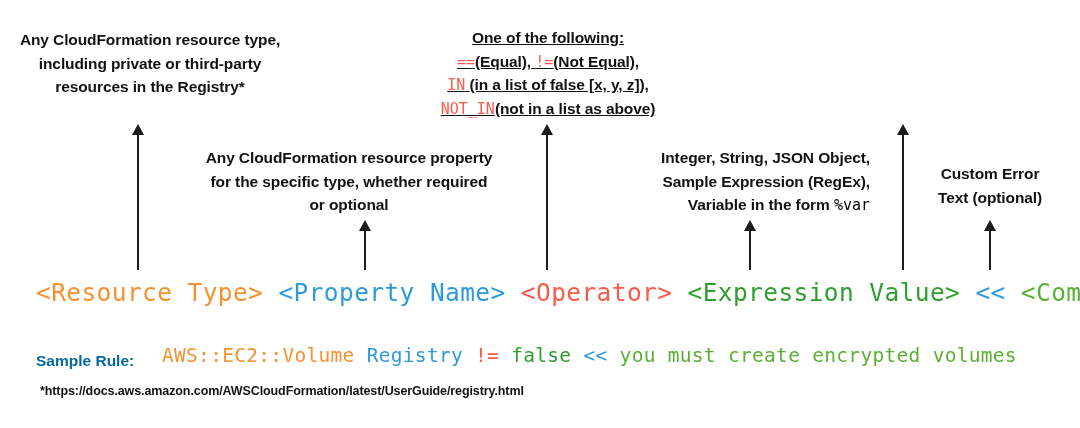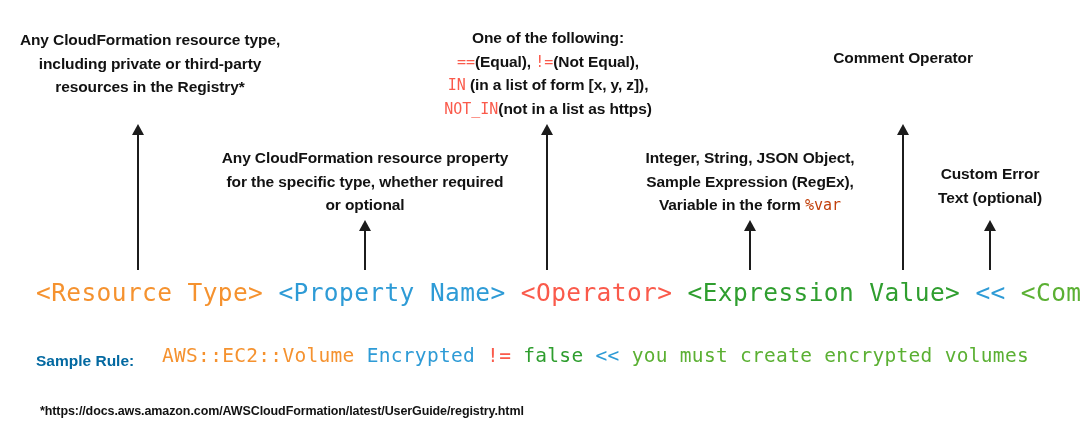--- a/index.html
+++ b/index.html
@@ -95,68 +95,67 @@
     font-family: "DejaVu Sans Mono", "Liberation Mono", monospace;
     font-size: 19.5px;
     letter-spacing: 0.3px;
     white-space: nowrap;
   }
 
   
   .footnote {
     position: absolute;
     left: 40px;
-    top: 404px;
+    top: 384px;
     font-family: "Liberation Sans", sans-serif;
     font-weight: bold;
     font-size: 12.5px;
     color: #121212;
     white-space: nowrap;
     letter-spacing: -0.1px;
   }
 </style>
 </head>
 <body>
 
 <div id="canvas">
 
   <div class="callout" style="left:0px; top:28px; width:300px;">
     <span class="ln">Any CloudFormation resource type,</span>
     <span class="ln">including private or third-party</span>
     <span class="ln">resources in the Registry*</span>
   </div>
 
-  <div class="callout" style="left:200px; top:146px; width:330px;">
+  <div class="callout" style="left:184px; top:146px; width:330px;">
     <span class="ln">Any CloudFormation resource property</span>
     <span class="ln">for the specific type, whether required</span>
     <span class="ln">or optional</span>
   </div>
 
-  <div class="callout" style="left:412px; top:26px; width:272px;">
+  <div class="callout" style="left:412px; top:26px; width:272px;text-decoration:underline;">
     <span class="ln">One of the following:</span>
     <span class="ln">
       <span class="mono op-red">==</span><span>(Equal),</span>
       <span class="mono op-red">!=</span><span>(Not Equal),</span>
     </span>
     <span class="ln">
-      <span class="mono op-red">IN</span>&nbsp;<span>(in a list of form [x, y, z]),</span>
+      <span class="mono op-red">IN</span>&nbsp;<span>(in a list of false [x, y, z]),</span>
     </span>
     <span class="ln">
-      <span class="mono op-red">NOT_IN</span><span>(not in a list as https)</span>
+      <span class="mono op-red">NOT_IN</span><span>(not in a list as above)</span>
     </span>
   </div>
 
-  <div class="callout" style="left:630px; top:146px; width:240px;">
+  <div class="callout" style="left:630px; top:146px; width:240px;text-align:right;">
     <span class="ln">Integer, String, JSON Object,</span>
     <span class="ln">Sample Expression (RegEx),</span>
-    <span class="ln"><span>Variable in the form </span><span class="mono" style="color:#c2410c;">%var</span></span>
+    <span class="ln"><span>Variable in the form </span><span class="mono" style="color:#000000;">%var</span></span>
   </div>
 
   <div class="callout" style="left:803px; top:46px; width:200px;">
-    <span class="ln">Comment Operator</span>
   </div>
 
   <div class="callout" style="left:908px; top:162px; width:164px;">
     <span class="ln">Custom Error</span>
     <span class="ln">Text (optional)</span>
   </div>
 
   <div class="arrow" style="left:132px; top:124px; height:146px;">
     <div class="head"></div>
     <div class="shaft"></div>
@@ -183,17 +182,17 @@
   </div>
 
   <div class="arrow" style="left:984px; top:220px; height:50px;">
     <div class="head"></div>
     <div class="shaft"></div>
   </div>
 
   <div class="syntax-line"><span class="tok" style="color:#f5922f;">&lt;Resource Type&gt;</span> <span class="tok" style="color:#2e9bd6;">&lt;Property Name&gt;</span> <span class="tok" style="color:#fa5a4b;">&lt;Operator&gt;</span> <span class="tok" style="color:#2f9e2f;">&lt;Expression Value&gt;</span> <span class="tok" style="color:#2e9bd6;">&lt;&lt;</span> <span class="tok" style="color:#5bb033;">&lt;Comment&gt;</span></div>
 
   <div class="sample-label">Sample Rule:</div>
-  <div class="sample-line"><span style="color:#f5922f;margin-top:32px;">AWS::EC2::Volume</span> <span style="color:#2e9bd6;">Encrypted</span> <span style="color:#fa5a4b;">!=</span> <span style="color:#2f9e2f;">false</span> <span style="color:#2e9bd6;">&lt;&lt;</span> <span style="color:#5bb033;">you must create encrypted volumes</span></div>
+  <div class="sample-line"><span style="color:#f5922f;margin-top:32px;">AWS::EC2::Volume</span> <span style="color:#2e9bd6;">Registry</span> <span style="color:#fa5a4b;">!=</span> <span style="color:#2f9e2f;">false</span> <span style="color:#2e9bd6;">&lt;&lt;</span> <span style="color:#5bb033;">you must create encrypted volumes</span></div>
 
   <div class="footnote">*https://docs.aws.amazon.com/AWSCloudFormation/latest/UserGuide/registry.html</div>
 
 </div>
 
 </body></html>

